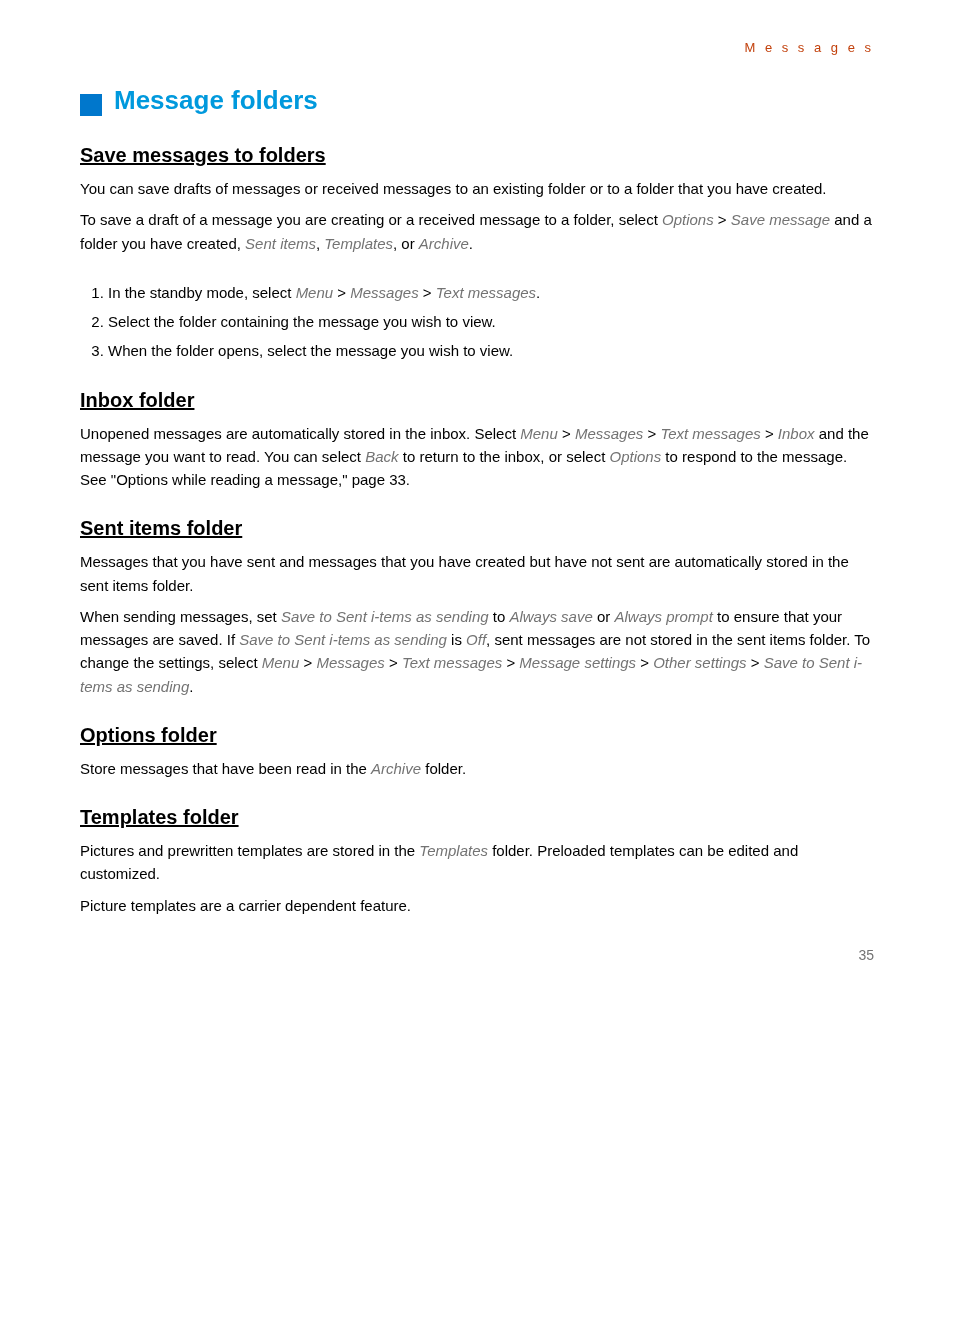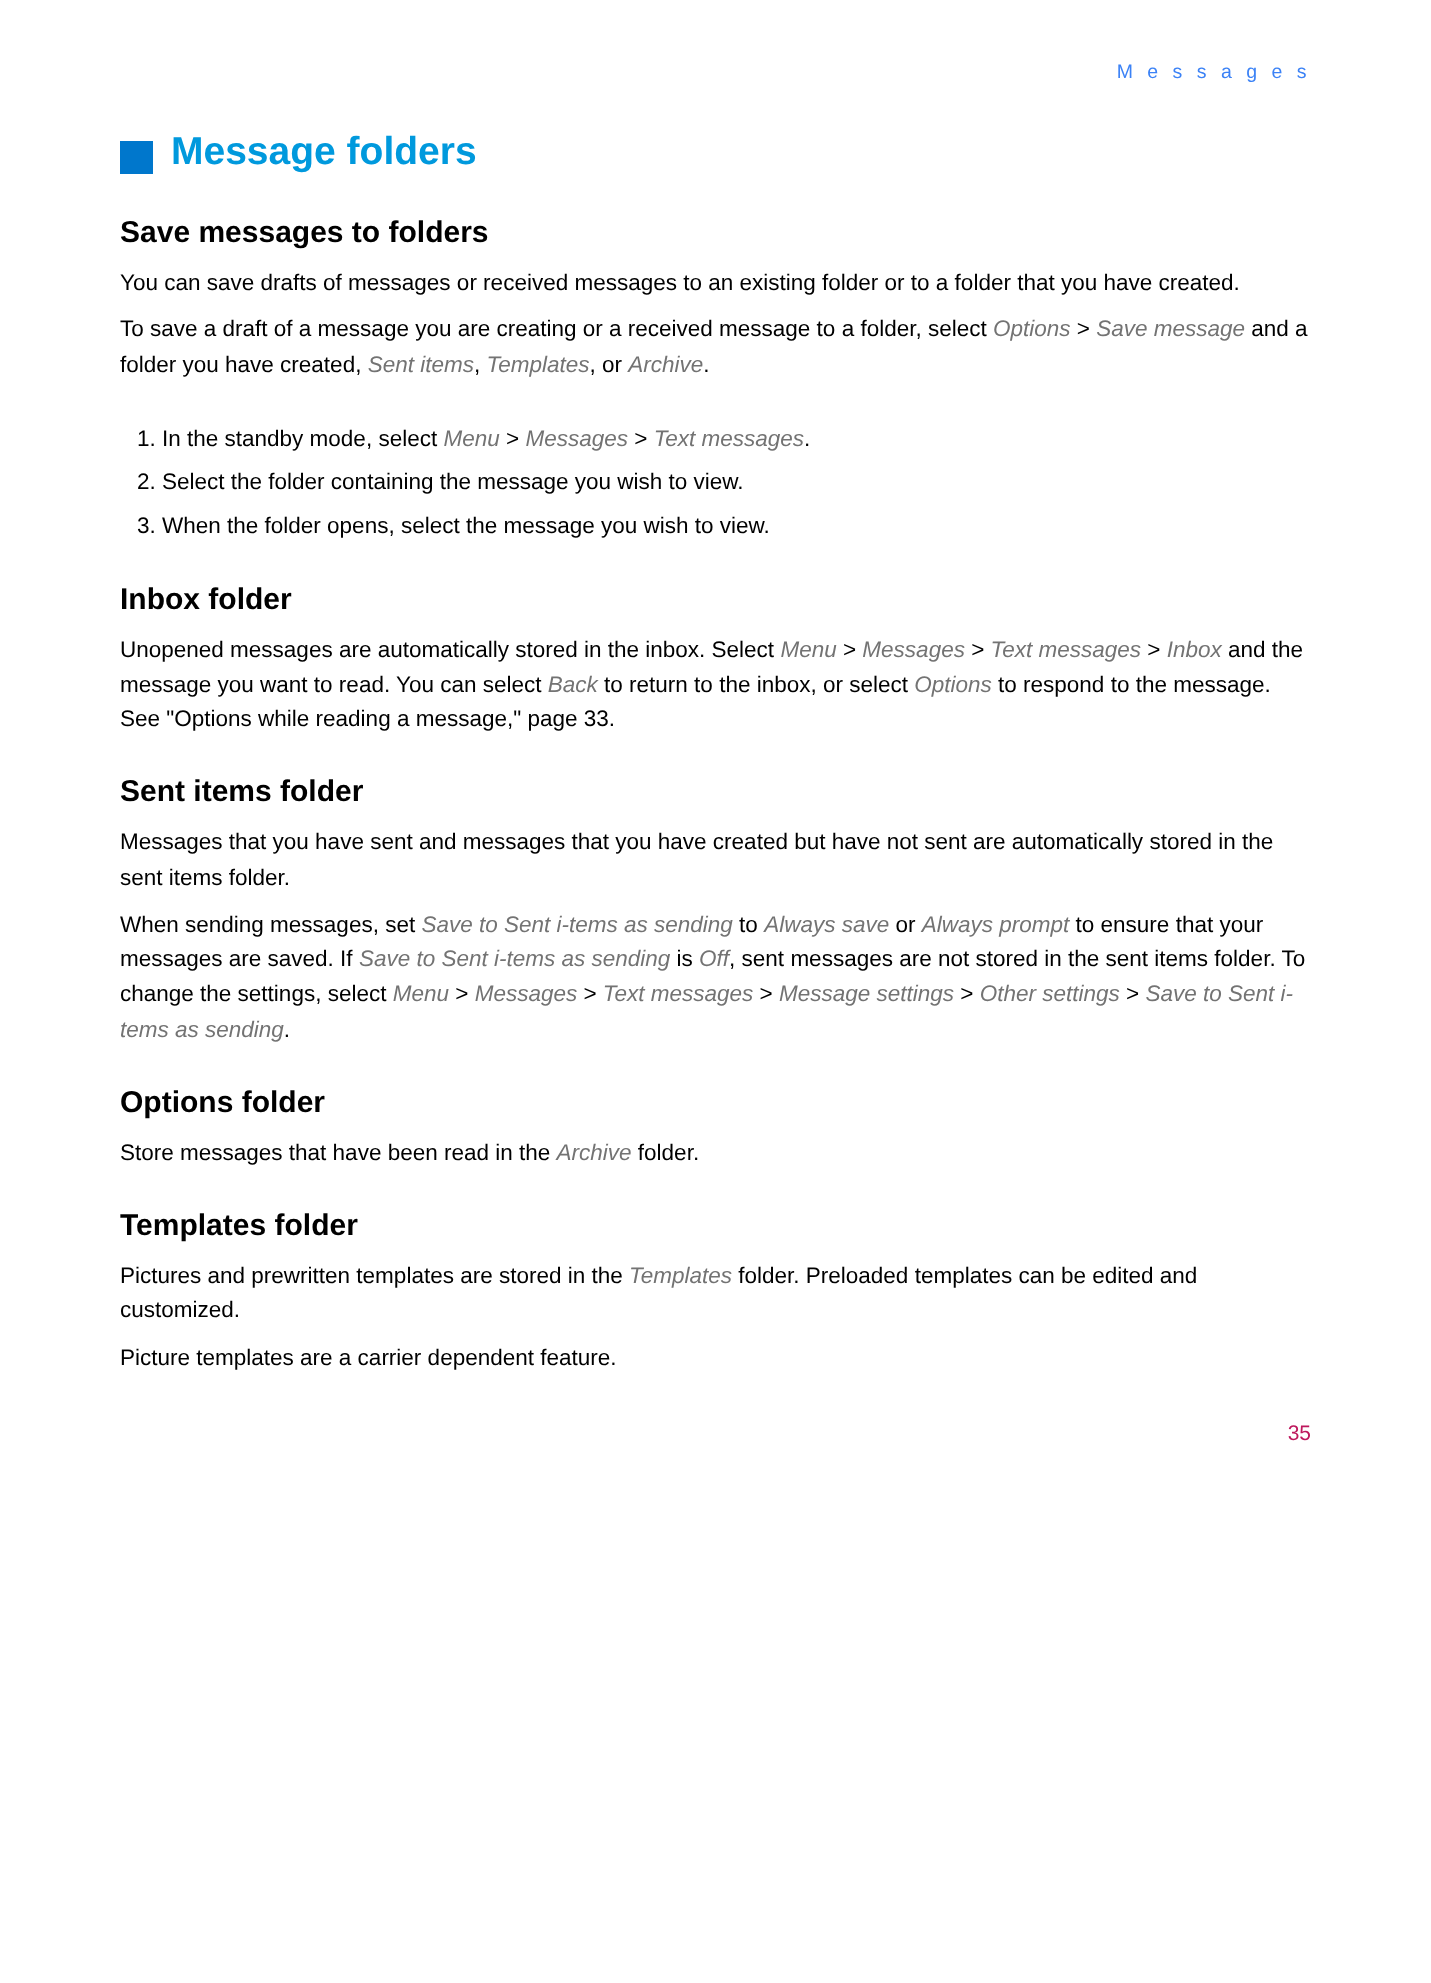--- a/index.html
+++ b/index.html
@@ -19,21 +19,21 @@
     }
 
     .page {
       padding: 40px 80px 60px 80px;
       position: relative;
     }
 
     .page-header {
       text-align: right;
       font-size: 13px;
-      color: #3b82f6;
+      color: #c2410c;
       letter-spacing: 3px;
       margin-bottom: 30px;
       font-style: normal;
     }
 
     .chapter-title {
       display: flex;
       align-items: flex-end;
       gap: 12px;
       margin-bottom: 28px;
@@ -53,20 +53,21 @@
       color: #0099dd;
     }
 
     .section {
       margin-bottom: 26px;
     }
 
     .section-heading {
       font-size: 20px;
       font-weight: bold;
+      text-decoration: underline;
       color: #000000;
       margin-bottom: 10px;
     }
 
     .section-body {
       font-size: 15px;
       line-height: 1.55;
       color: #000000;
     }
 
@@ -88,21 +89,21 @@
       margin-bottom: 6px;
       line-height: 1.55;
       font-size: 15px;
     }
 
     .page-number {
       position: absolute;
       bottom: 40px;
       right: 80px;
       font-size: 14px;
-      color: #be185d;
+      color: #737373;
     }
   </style>
 </head>
 <body>
 
 <div class="page">
 
   <div class="page-header">M e s s a g e s</div>
 
   <div class="chapter-title">

